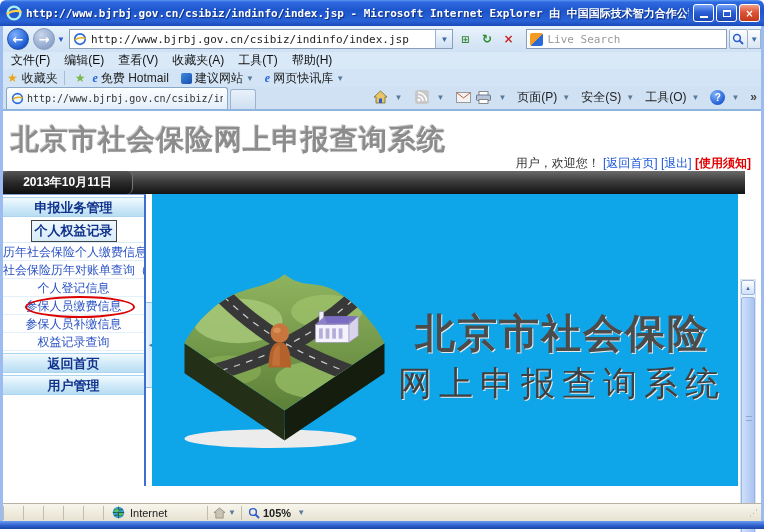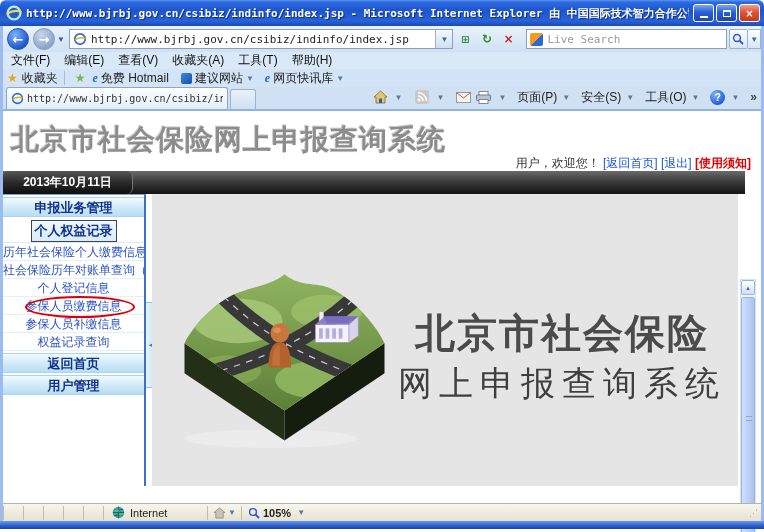--- a/index.html
+++ b/index.html
@@ -106,21 +106,21 @@
   .sb-link { height:18px; line-height:18px; text-align:center; font-size:12px; color:#2a52c4;
     white-space:nowrap; overflow:hidden; border-bottom:1px solid #e2f0fa; cursor:pointer; }
   .sb-link.overflow-left { text-align:left; }
   .red-circle { position:absolute; left:22px; top:101px; width:110px; height:22px;
     border:2px solid #dd0000; border-radius:50%; pointer-events:none; }
   .collapse-tab { position:absolute; left:143px; top:108px; width:10px; height:86px;
     background:linear-gradient(90deg,#eaf6fe,#c2e2f6); border:1px solid #8cc6ee; border-left:none;
     border-radius:0 5px 5px 0; display:flex; align-items:center; justify-content:center;
     color:#4a7ab0; font-size:6px; }
 
-  .mainframe { position:absolute; left:149px; top:0; width:586px; height:292px; background:#e5e5e5; overflow:hidden; }
+  .mainframe { position:absolute; left:149px; top:0; width:586px; height:292px; background:#0ea5e9; overflow:hidden; }
   .illustration { position:absolute; left:25px; top:78px; }
   .logo-block { position:absolute; left:245px; top:112px; width:330px; text-align:center; }
   .logo-line1 { font-size:40px; font-weight:bold; color:#4b4b4b; letter-spacing:2px; white-space:nowrap;
     text-shadow:1px 1px 0 #e8e8e8; }
   .logo-line2 { font-size:34px; font-weight:normal; color:#3f3f3f; letter-spacing:7px; margin-top:0; white-space:nowrap;
     text-shadow:1px 1px 0 #e8e8e8; }
 
   
   .vscroll { position:absolute; left:737px; top:85px; width:16px; height:290px; background:#f0f5fb;
     border:1px solid #d6e2f0; }

